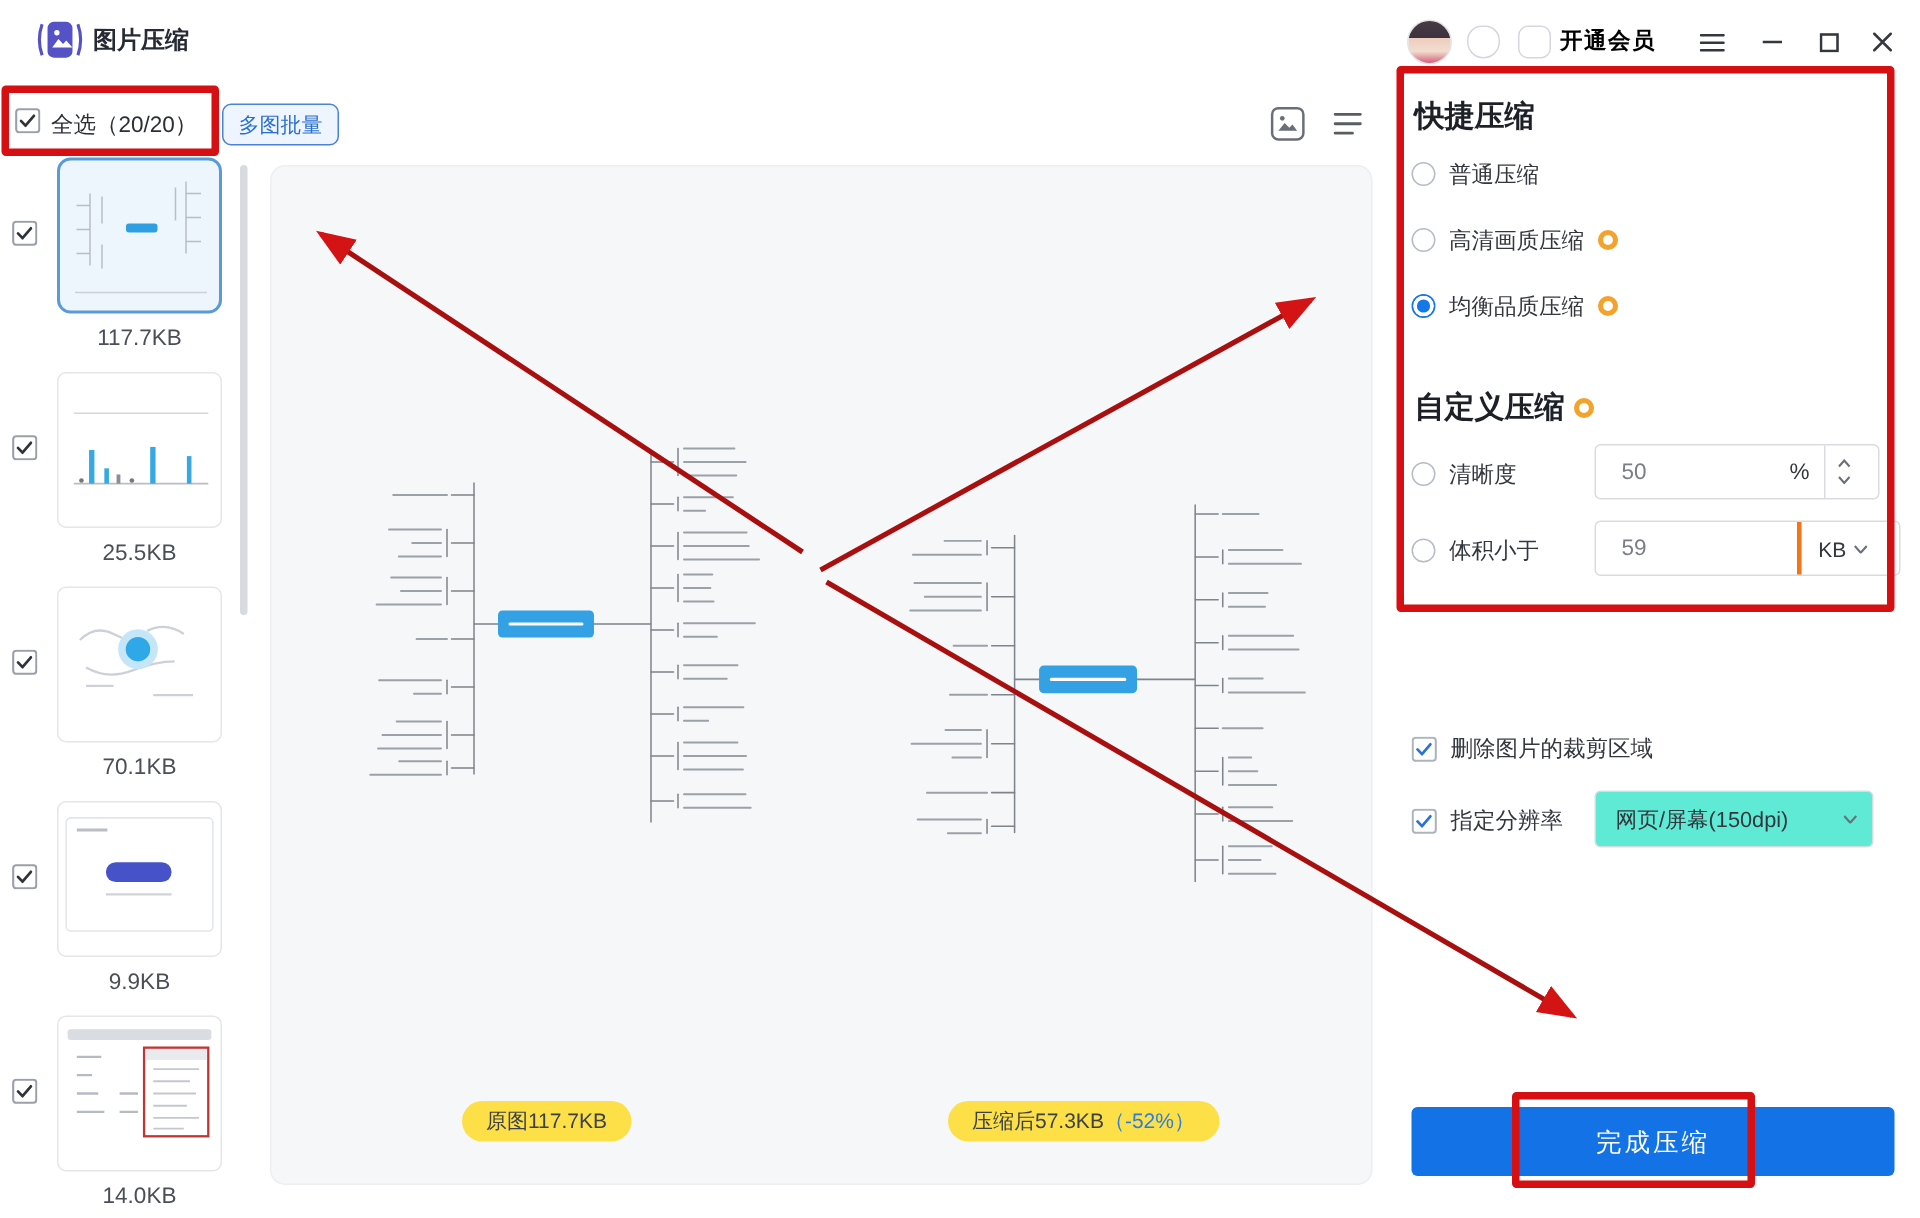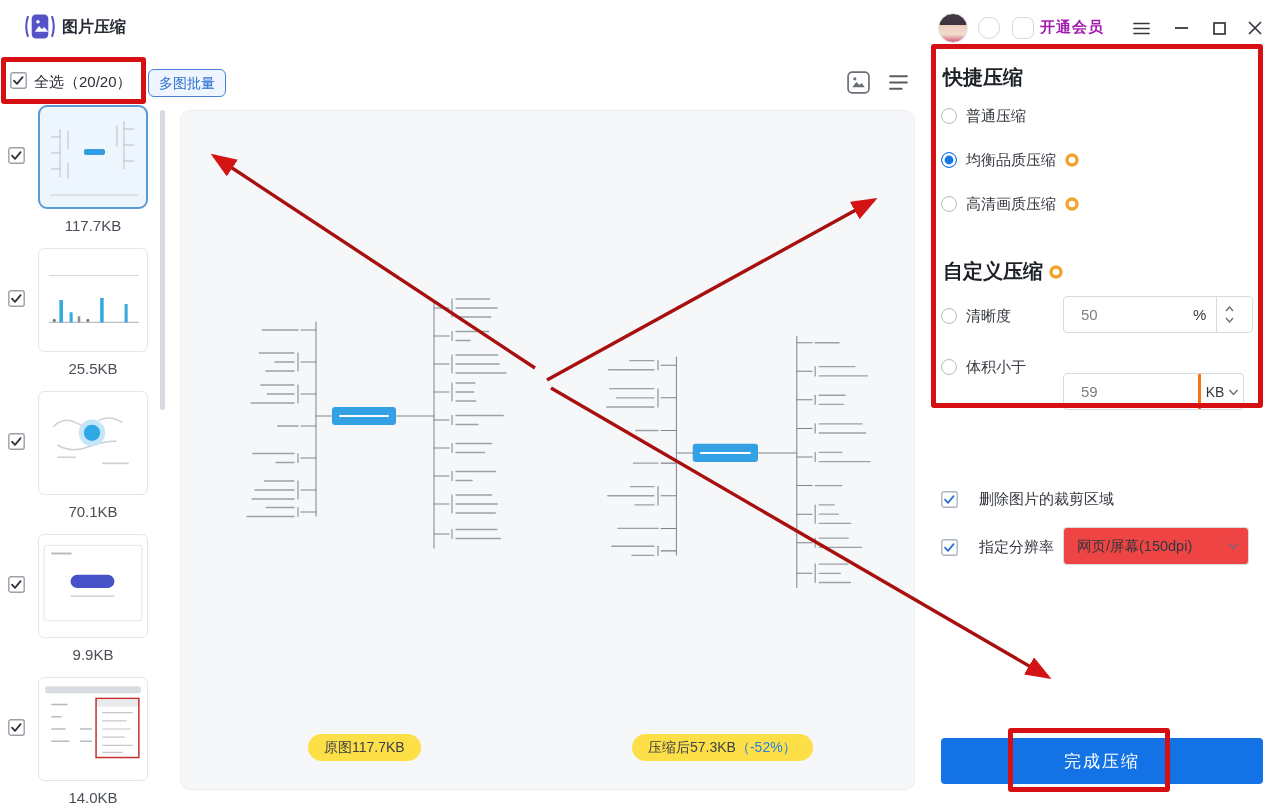--- a/index.html
+++ b/index.html
@@ -7,21 +7,21 @@
   #window{position:relative;width:1280px;height:812px;background:#fff;}
 
   
   #titlebar{position:absolute;left:0;top:0;width:1280px;height:55px;}
   .app-logo{position:absolute;left:24px;top:13px;}
   .app-title{position:absolute;left:62px;top:17px;font-size:16px;color:#262a33;font-weight:600;}
   .avatar{position:absolute;left:938px;top:13px;width:28px;height:28px;border-radius:50%;
     background:linear-gradient(180deg,#473a44 0%,#3c3340 40%,#edccbb 40%,#f2ddd0 72%,#d4607a 100%);
     border:1px solid #e3e3e3;}
   .tb-outline{position:absolute;top:17px;width:20px;height:20px;border:1.6px solid #d4d8de;border-radius:45% 45% 50% 50%;}
-  .vip-label{position:absolute;left:1040px;top:18px;font-size:15px;color:#a21caf;font-weight:600;letter-spacing:1px;}
+  .vip-label{position:absolute;left:1040px;top:18px;font-size:15px;color:#000000;font-weight:600;letter-spacing:1px;}
   .winctl{position:absolute;top:16px;width:26px;height:24px;display:flex;align-items:center;justify-content:center;}
 
   
   #selectall{position:absolute;left:10px;top:72px;display:flex;align-items:center;gap:7px;}
   #selectall .lbl{font-size:15px;color:#2b2f36;}
   #batch-btn{position:absolute;left:148px;top:69px;height:22px;padding:2px 10px;background:#eef5ff;
     border:1.5px solid #4a82d6;border-radius:6px;color:#2a6fd0;font-size:14px;line-height:22px;}
 
   
   #thumb-list{position:absolute;left:0;top:105px;width:168px;}
@@ -56,23 +56,23 @@
   .in-row{position:absolute;left:6px;display:flex;align-items:center;gap:9px;height:20px;}
   .ingroup{position:absolute;left:128px;display:flex;background:#fff;border:1px solid #d8dbe0;border-radius:4px;
     box-sizing:border-box;height:37px;align-items:center;}
   .ingroup input{border:none;outline:none;font-size:15px;color:#7a7f87;padding:0 0 0 17px;width:70px;
     font-family:inherit;background:transparent;}
   .unitmark{font-size:15px;color:#33373e;}
   .spin{width:24px;height:35px;border-left:1px solid #d8dbe0;display:flex;flex-direction:column;
     align-items:center;justify-content:center;gap:5px;}
   .unitbox{width:55px;height:35px;border-left:3px solid #f97316;display:flex;align-items:center;
     justify-content:center;gap:5px;font-size:14px;color:#33373e;}
-  .chk-row{position:absolute;left:6px;display:flex;align-items:center;gap:21px;}
+  .chk-row{position:absolute;left:6px;display:flex;align-items:center;gap:9px;}
   #res-dd{position:absolute;left:128px;top:527px;width:186px;height:38px;border:1px solid #d8dbe0;border-radius:4px;
-    box-sizing:border-box;background:#ef4444;display:flex;align-items:center;padding:0 10px 0 13px;gap:24px;}
+    box-sizing:border-box;background:#5eead4;display:flex;align-items:center;padding:0 10px 0 13px;gap:24px;}
   #res-dd .val{flex:1;font-size:14.5px;color:#33373e;white-space:nowrap;}
   #finish-btn{position:absolute;left:6px;top:738px;width:322px;height:46px;background:#1373e6;border:none;
     border-radius:4px;color:#fff;font-size:17px;letter-spacing:2px;font-family:inherit;}
 
   
   .redbox{position:absolute;border:5px solid #d60f12;border-radius:3px;pointer-events:none;z-index:40;box-sizing:border-box;}
   #redbox-selectall{left:1px;top:57px;width:145px;height:47px;}
   #redbox-panel{left:931px;top:44px;width:332px;height:364px;}
   #redbox-finish{left:1008px;top:728px;width:162px;height:64px;}
   #arrows{position:absolute;left:0;top:0;width:1280px;height:812px;pointer-events:none;z-index:50;}
@@ -406,29 +406,29 @@
   <div id="rp">
     <div class="rp-title" style="top:64px;">
       <span>快捷压缩</span>
     </div>
     <div id="quick-opts">
         <div class="opt-row">
     <span class="radio"></span>
     <span class="opt-label">普通压缩</span>
   </div>
         <div class="opt-row">
+    <span class="radio"></span>
+    <span class="opt-label">高清画质压缩</span>
+  <svg width="14" height="14" viewBox="0 0 14 14">
+            <circle cx="7" cy="7" r="5" fill="none" stroke="#f3a32c" stroke-width="3.4"></circle>
+          </svg>
+        </div>
+        <div class="opt-row">
     <span class="radio on"></span>
     <span class="opt-label">均衡品质压缩</span>
-  <svg width="14" height="14" viewBox="0 0 14 14">
-            <circle cx="7" cy="7" r="5" fill="none" stroke="#f3a32c" stroke-width="3.4"></circle>
-          </svg>
-        </div>
-        <div class="opt-row">
-    <span class="radio"></span>
-    <span class="opt-label">高清画质压缩</span>
   <svg width="14" height="14" viewBox="0 0 14 14">
             <circle cx="7" cy="7" r="5" fill="none" stroke="#f3a32c" stroke-width="3.4"></circle>
           </svg>
         </div>
       </div>
 
     <div class="rp-title" style="top:258px;">
       <span>自定义压缩</span>
       <svg width="14" height="14" viewBox="0 0 14 14">
           <circle cx="7" cy="7" r="5" fill="none" stroke="#f3a32c" stroke-width="3.4"></circle>
@@ -449,21 +449,21 @@
         <svg width="9" height="6" viewBox="0 0 9 6">
             <path d="M1 1 L4.5 5 L8 1" fill="none" stroke="#6a7077" stroke-width="1.4"></path>
           </svg>
       </span>
     </div>
 
     <div class="in-row" style="top:357px;">
       <span class="radio"></span>
       <span>体积小于</span>
     </div>
-    <div class="ingroup" style="top:347px;width:181px;margin-top:26px;">
+    <div class="ingroup" style="top:347px;width:204px;">
       <input style="width: 58px;" value="59">
       <span class="unitbox" style="margin-left:59px;">
         <span>KB</span>
         <svg width="9" height="6" viewBox="0 0 9 6">
             <path d="M0.5 1 L4.5 5.5 L8.5 1" fill="none" stroke="#6a7077" stroke-width="1.4"></path>
           </svg>
       </span>
     </div>
 
     <div class="chk-row" style="top:490px;">

